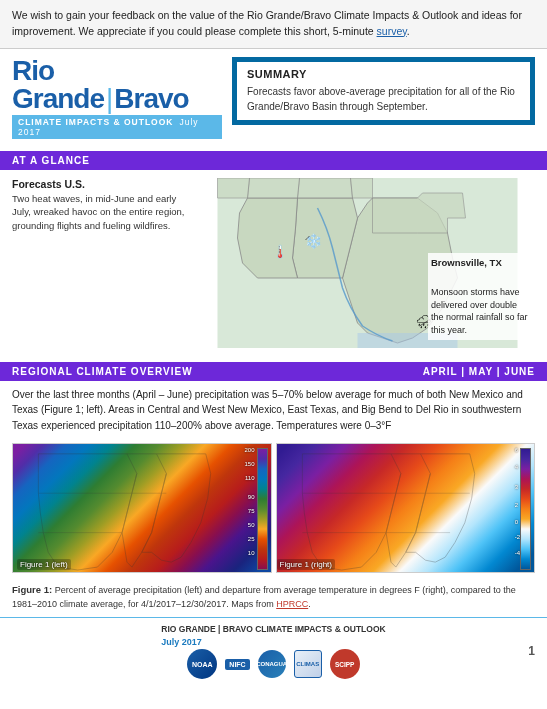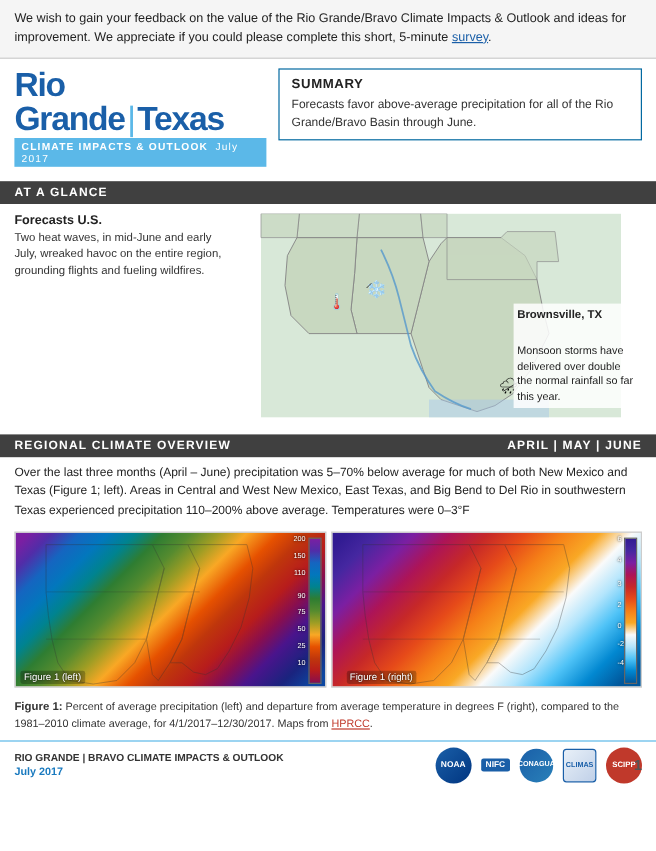--- a/index.html
+++ b/index.html
@@ -65,39 +65,39 @@
       display: inline-block;
     }
     .logo-subtitle .date {
       color: #fff;
       font-weight: normal;
       margin-left: 6px;
     }
 
     .summary-box {
       flex: 1;
-      border: 1px solid #0369a1;
+      border: 5px solid #0369a1;
       padding: 6px 10px;
     }
     .summary-box h3 {
       font-size: 11px;
       font-weight: bold;
       color: #222;
       margin-bottom: 4px;
       letter-spacing: 0.5px;
     }
     .summary-box p {
       font-size: 10px;
       line-height: 1.5;
       color: #333;
     }
 
     
     .section-header {
-      background: #404040;
+      background: #6d28d9;
       color: #fff;
       font-size: 10px;
       font-weight: bold;
       letter-spacing: 1px;
       padding: 4px 12px;
       display: flex;
       justify-content: space-between;
       align-items: center;
       margin-top: 6px;
     }
@@ -193,20 +193,21 @@
     }
 
     
     .page-footer {
       border-top: 1px solid #5bb8e8;
       padding: 5px 12px;
       display: flex;
       align-items: center;
       justify-content: space-between;
       margin-top: 4px;
+      flex-direction: column;
     }
 
     .footer-left {
       font-size: 9px;
       line-height: 1.5;
     }
     .footer-left .top-line {
       font-weight: bold;
       color: #333;
       font-size: 9.5px;
@@ -241,30 +242,30 @@
 </head>
 <body>
 
 <div class="top-banner">
   <span>We wish to gain your feedback on the value of the Rio Grande/Bravo Climate Impacts &amp; Outlook and ideas for improvement. We appreciate if you could please complete this short, 5-minute </span><a href="#">survey</a>.
 </div>
 
 <div class="header-area">
   <div class="logo-section">
     <div class="logo-title">
-      <span>Rio Grande</span><span class="pipe">|</span><span class="bravo">Texas</span>
+      <span>Rio Grande</span><span class="pipe">|</span><span class="bravo">Bravo</span>
     </div>
     <div class="logo-subtitle">
       <span>CLIMATE IMPACTS &amp; OUTLOOK</span><span class="date">July 2017</span>
     </div>
   </div>
 
   <div class="summary-box">
     <h3>SUMMARY</h3>
-    <p>Forecasts favor above-average precipitation for all of the Rio Grande/Bravo Basin through June.</p>
+    <p>Forecasts favor above-average precipitation for all of the Rio Grande/Bravo Basin through September.</p>
   </div>
 </div>
 
 <div class="section-header">
   <span>AT A GLANCE</span>
 </div>
 
 <div class="at-a-glance">
   <div class="glance-left">
     <div class="glance-item">
@@ -391,21 +392,21 @@
       </div>
 
       <div style="position:absolute; right:16px; top:3px; font-size:6px; color:#fff; text-shadow:0 0 2px #000;">6</div>
       <div style="position:absolute; right:16px; top:20px; font-size:6px; color:#fff; text-shadow:0 0 2px #000;">4</div>
       <div style="position:absolute; right:16px; top:40px; font-size:6px; color:#fff; text-shadow:0 0 2px #000;">3</div>
       <div style="position:absolute; right:16px; top:58px; font-size:6px; color:#fff; text-shadow:0 0 2px #000;">2</div>
       <div style="position:absolute; right:16px; top:75px; font-size:6px; color:#fff; text-shadow:0 0 2px #000;">0</div>
       <div style="position:absolute; right:14px; top:90px; font-size:6px; color:#fff; text-shadow:0 0 2px #000;">-2</div>
       <div style="position:absolute; right:14px; top:106px; font-size:6px; color:#fff; text-shadow:0 0 2px #000;">-4</div>
     </div>
-    <div style="position:absolute; bottom:2px; left:12px; font-size:8px; color:#fff; text-shadow:0 0 2px #000; background:rgba(0,0,0,0.25); padding:1px 3px; border-radius:2px;">Figure 1 (right)</div>
+    <div style="position:absolute; bottom:2px; left:0; font-size:8px; color:#fff; text-shadow:0 0 2px #000; background:rgba(0,0,0,0.25); padding:1px 3px; border-radius:2px;">Figure 1 (right)</div>
   </div>
 </div>
 
 <div class="figure-caption">
   <strong>Figure 1:</strong><span> Percent of average precipitation (left) and departure from average temperature in degrees F (right), compared to the 1981–2010 climate average, for 4/1/2017–12/30/2017. Maps from </span><a href="#">HPRCC</a>.
 </div>
 
 <div class="page-footer" style="position:relative;">
   <div class="footer-left">
     <div class="top-line" style="font-size:8.5px; font-weight:bold; color:#333;">RIO GRANDE | BRAVO CLIMATE IMPACTS &amp; OUTLOOK</div>

